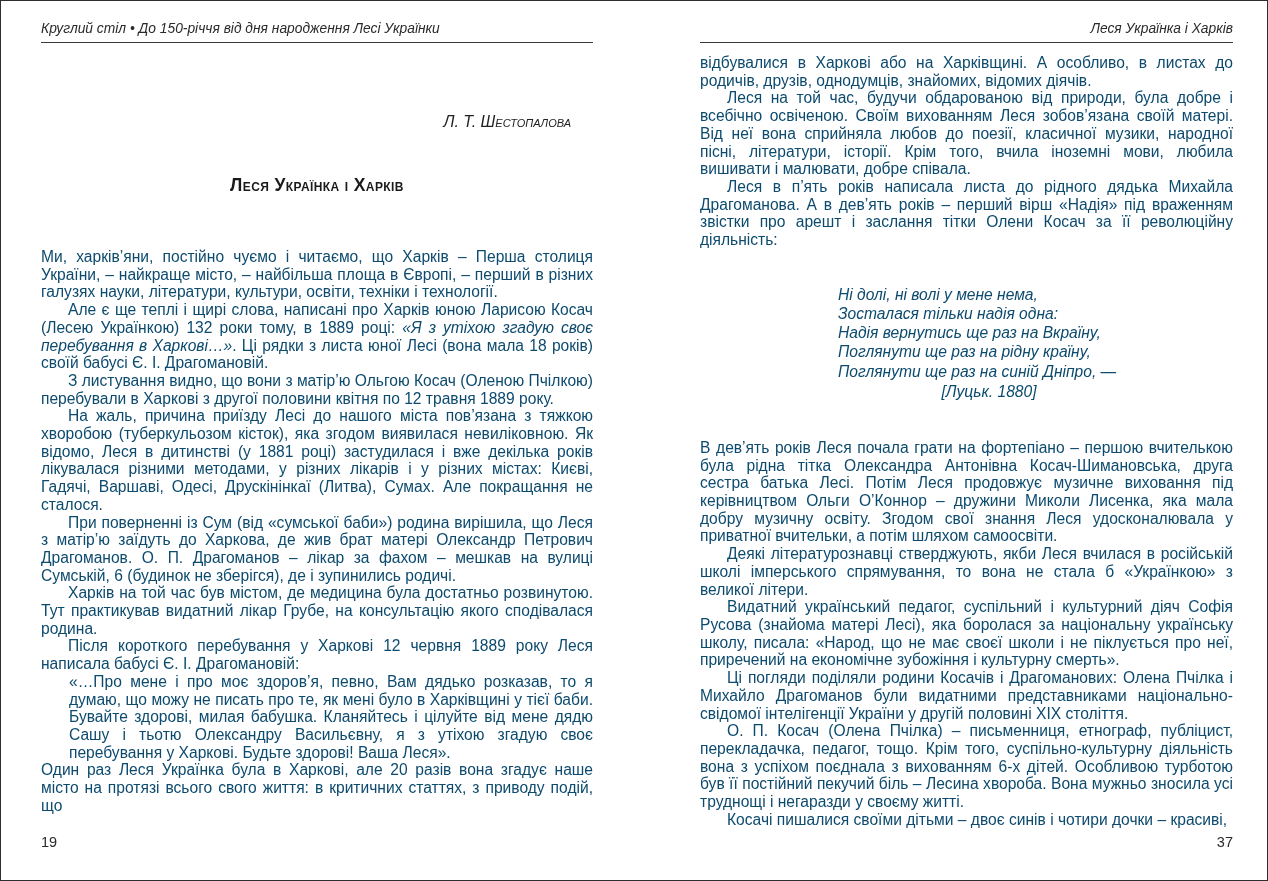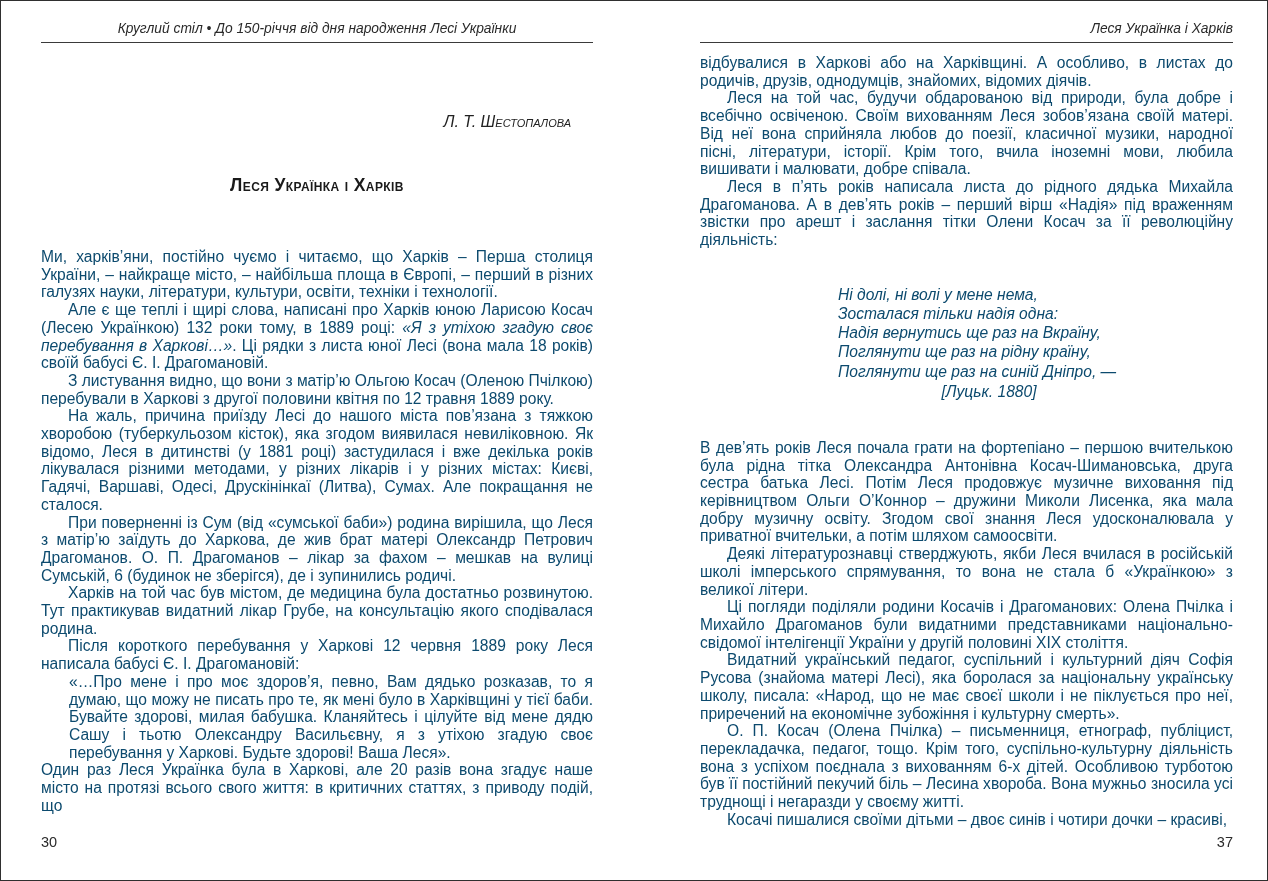--- a/index.html
+++ b/index.html
@@ -31,21 +31,21 @@
     top: 20px;
     left: 0;
     right: 0;
     font-style: italic;
     font-size: 13.8px;
     color: #2a2a2a;
     padding-bottom: 6px;
     border-bottom: 1.5px solid #3a3a3a;
     white-space: nowrap;
   }
-  .rh-left  { text-align: center; }
+  .rh-left  { text-align: left; }
   .rh-right { text-align: right; }
 
   .author {
     position: absolute;
     top: 112px;
     right: 22px;
     font-style: italic;
     font-variant: small-caps;
     font-size: 16px;
     color: #222;
@@ -125,21 +125,21 @@
       <p class="ind"><span>Але є ще теплі і щирі слова, написані про Харків юною Ларисою Косач (Лесею Українкою) 132 роки тому, в 1889 році: </span><i>«Я з утіхою згадую своє перебування в Харкові…»</i><span>. Ці рядки з листа юної Лесі (вона мала 18 років) своїй бабусі Є. І. Драгомановій.</span></p>
       <p class="ind">З листування видно, що вони з матір’ю Ольгою Косач (Оленою Пчілкою) перебували в Харкові з другої половини квітня по 12 травня 1889 року.</p>
       <p class="ind">На жаль, причина приїзду Лесі до нашого міста пов’язана з тяжкою хворобою (туберкульозом кісток), яка згодом виявилася невиліковною. Як відомо, Леся в дитинстві (у 1881 році) застудилася і вже декілька років лікувалася різними методами, у різних лікарів і у різних містах: Києві, Гадячі, Варшаві, Одесі, Друскінінкаї (Литва), Сумах. Але покращання не сталося.</p>
       <p class="ind">При поверненні із Сум (від «сумської баби») родина вирішила, що Леся з матір’ю заїдуть до Харкова, де жив брат матері Олександр Петрович Драгоманов. О. П. Драгоманов – лікар за фахом – мешкав на вулиці Сумській, 6 (будинок не зберігся), де і зупинились родичі.</p>
       <p class="ind">Харків на той час був містом, де медицина була достатньо розвинутою. Тут практикував видатний лікар Грубе, на консультацію якого сподівалася родина.</p>
       <p class="ind">Після короткого перебування у Харкові 12 червня 1889 року Леся написала бабусі Є. І. Драгомановій:</p>
       <div class="quote">«…Про мене і про моє здоров’я, певно, Вам дядько розказав, то я думаю, що можу не писать про те, як мені було в Харківщині у тієї баби. Бувайте здорові, милая бабушка. Кланяйтесь і цілуйте від мене дядю Сашу і тьотю Олександру Васильєвну, я з утіхою згадую своє перебування у Харкові. Будьте здорові! Ваша Леся».</div>
       <p>Один раз Леся Українка була в Харкові, але 20 разів вона згадує наше місто на протязі всього свого життя: в критичних статтях, з приводу подій, що</p>
     </div>
 
-    <div class="page-num pn-left">30</div>
+    <div class="page-num pn-left">19</div>
   </section>
 
   <section class="page page-right">
     <div class="running-head rh-right">
       <span>Леся Українка і Харків</span>
     </div>
 
     <div class="body body-right">
       <p>відбувалися в Харкові або на Харківщині. А особливо, в листах до родичів, друзів, однодумців, знайомих, відомих діячів.</p>
       <p class="ind">Леся на той час, будучи обдарованою від природи, була добре і всебічно освіченою. Своїм вихованням Леся зобов’язана своїй матері. Від неї вона сприйняла любов до поезії, класичної музики, народної пісні, літератури, історії. Крім того, вчила іноземні мови, любила вишивати і малювати, добре співала.</p>
@@ -149,22 +149,22 @@
         <div>Ні долі, ні волі у мене нема,</div>
         <div>Зосталася тільки надія одна:</div>
         <div>Надія вернутись ще раз на Вкраїну,</div>
         <div>Поглянути ще раз на рідну країну,</div>
         <div>Поглянути ще раз на синій Дніпро, —</div>
         <div class="poem-attribution">[Луцьк. 1880]</div>
       </div>
 
       <p>В дев’ять років Леся почала грати на фортепіано – першою вчителькою була рідна тітка Олександра Антонівна Косач-Шимановська, друга сестра батька Лесі. Потім Леся продовжує музичне виховання під керівництвом Ольги О’Коннор – дружини Миколи Лисенка, яка мала добру музичну освіту. Згодом свої знання Леся удосконалювала у приватної вчительки, а потім шляхом самоосвіти.</p>
       <p class="ind">Деякі літературознавці стверджують, якби Леся вчилася в російській школі імперського спрямування, то вона не стала б «Українкою» з великої літери.</p>
+      <p class="ind">Видатний український педагог, суспільний і культурний діяч Софія Русова (знайома матері Лесі), яка боролася за національну українську школу, писала: «Народ, що не має своєї школи і не піклується про неї, приречений на економічне зубожіння і культурну смерть».</p>
       <p class="ind">Ці погляди поділяли родини Косачів і Драгоманових: Олена Пчілка і Михайло Драгоманов були видатними представниками національно-свідомої інтелігенції України у другій половині ХІХ століття.</p>
-      <p class="ind">Видатний український педагог, суспільний і культурний діяч Софія Русова (знайома матері Лесі), яка боролася за національну українську школу, писала: «Народ, що не має своєї школи і не піклується про неї, приречений на економічне зубожіння і культурну смерть».</p>
       <p class="ind">О. П. Косач (Олена Пчілка) – письменниця, етнограф, публіцист, перекладачка, педагог, тощо. Крім того, суспільно-культурну діяльність вона з успіхом поєднала з вихованням 6-х дітей. Особливою турботою був її постійний пекучий біль – Лесина хвороба. Вона мужньо зносила усі труднощі і негаразди у своєму житті.</p>
       <p class="ind">Косачі пишалися своїми дітьми – двоє синів і чотири дочки – красиві,</p>
     </div>
 
     <div class="page-num pn-right">37</div>
   </section>
 
 </div>
 
 </body></html>

